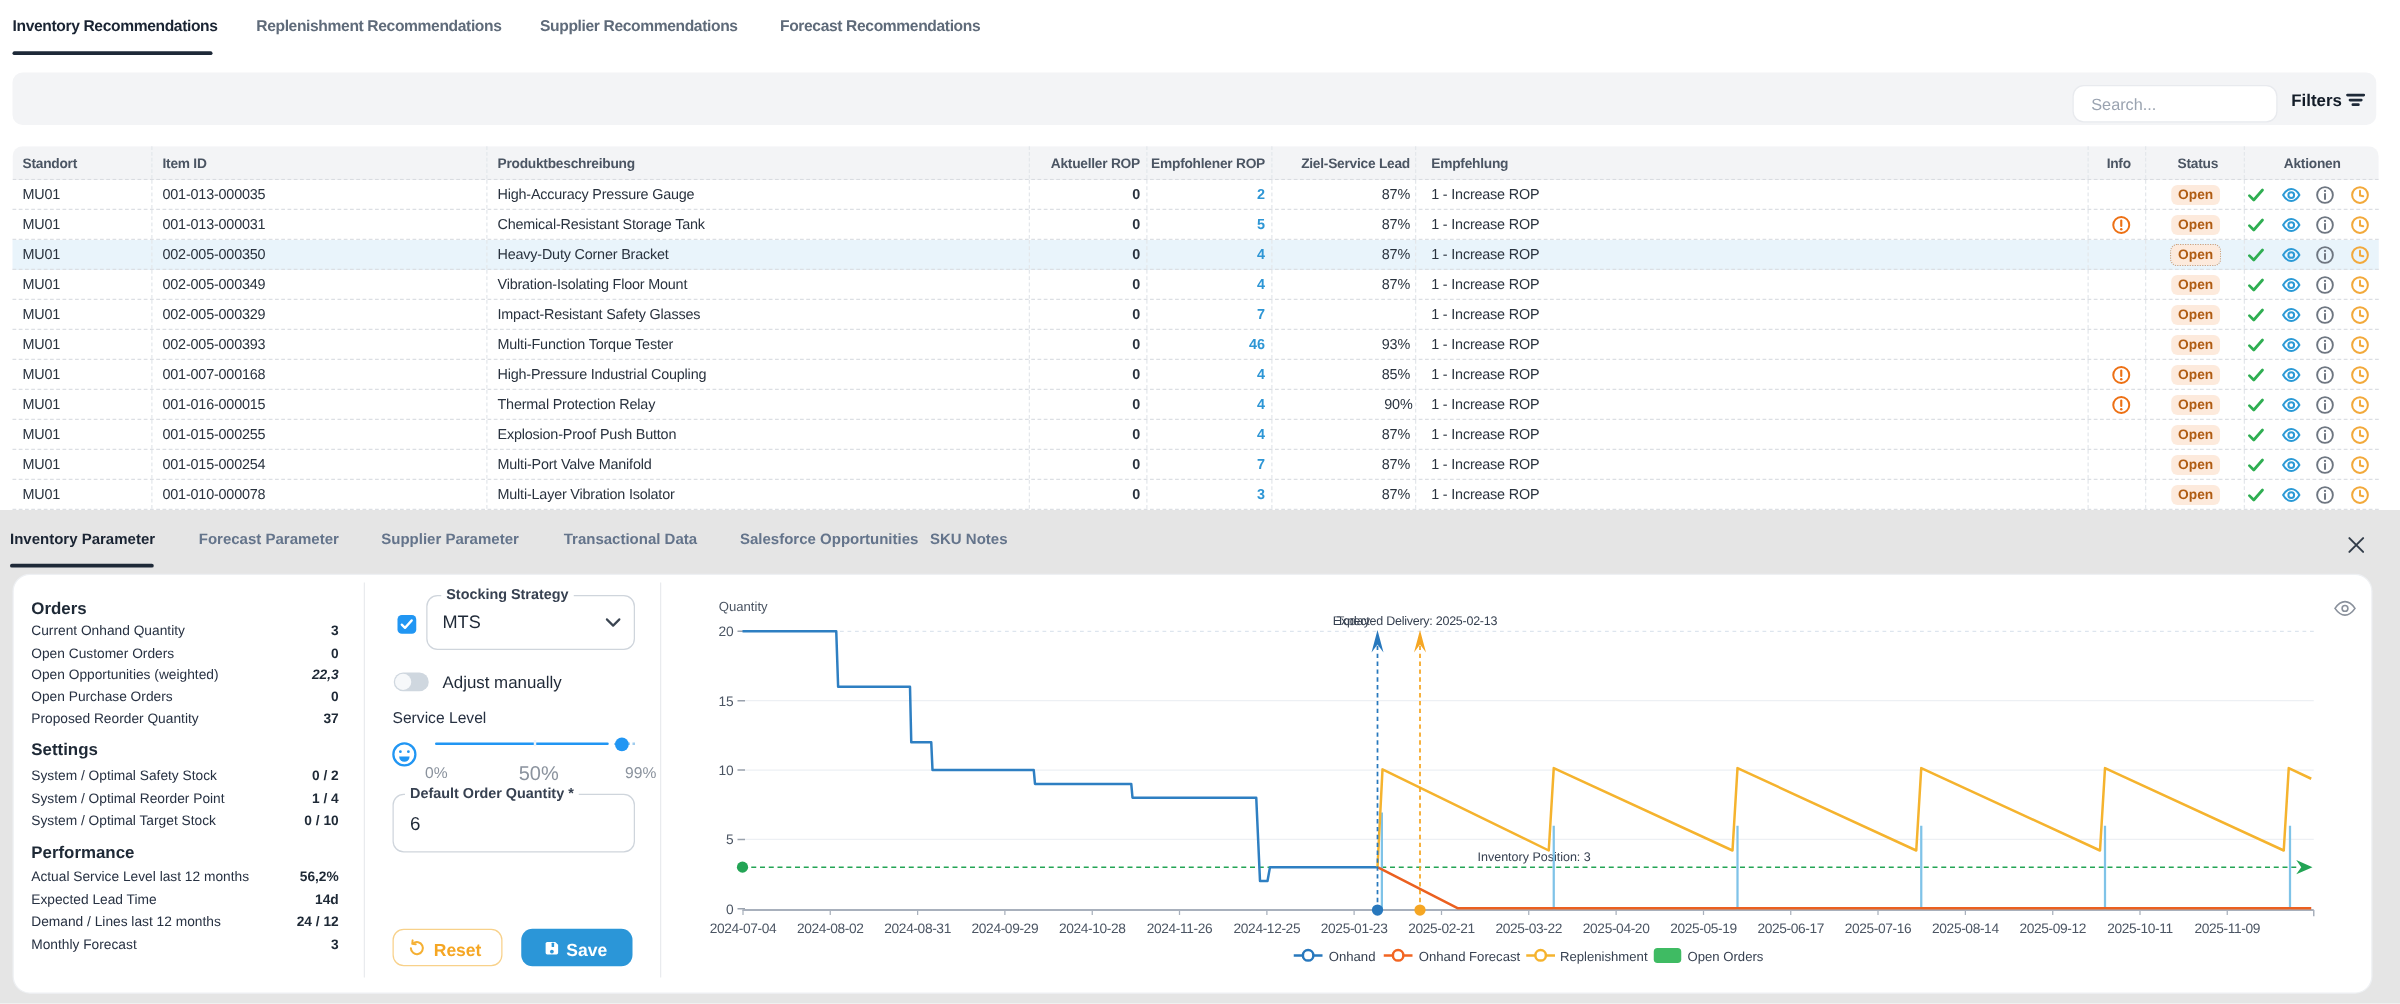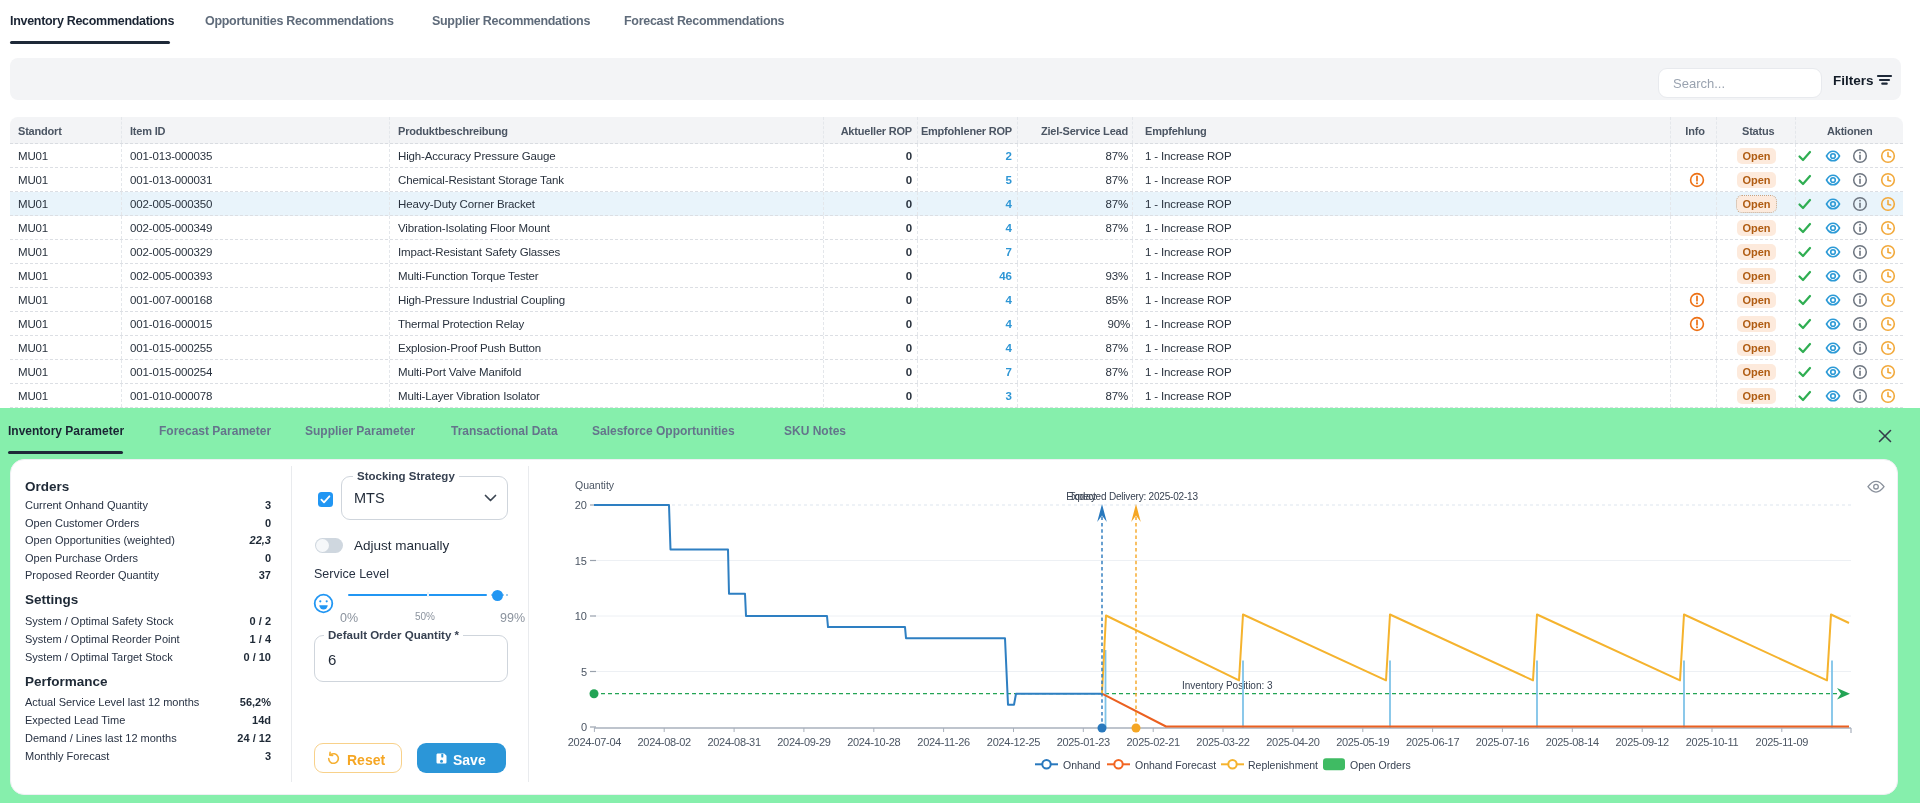--- a/index.html
+++ b/index.html
@@ -24,36 +24,36 @@
 .row.hl { background:#e9f4fb; }
 .td { position:absolute; top:6px; font-size:11.5px; letter-spacing:-0.15px; color:#29323e; white-space:nowrap; }
 .td.b { font-weight:700; }
 .td.blue { color:#2e96d5; font-weight:700; letter-spacing:0; }
 .ralign { text-align:right; }
 .csep { position:absolute; top:0; bottom:0; width:0; border-left:1px dashed #e4e7eb; }
 .row.hl .pill { outline:1px dotted #cfa07a; }
 .pill { position:absolute; left:1727px; top:4px; width:39px; height:16px; background:#fdeadc; border-radius:5px; color:#b05c12; font-size:11px; font-weight:700; text-align:center; line-height:16px; }
 .ic { position:absolute; top:4px; }
 
-#bot { position:absolute; left:0; top:408px; width:1920px; height:395px; background:#86efac; }
+#bot { position:absolute; left:0; top:408px; width:1920px; height:395px; background:#e5e5e5; }
 #card { position:absolute; left:10px; top:51px; width:1888px; height:336px; background:#fff; border-radius:14px; border:1px solid #eef0f3; }
 .btab { position:absolute; top:16px; font-size:12px; font-weight:600; color:#64748b; white-space:nowrap; }
 .btab.act { color:#1a2433; }
 .buline { position:absolute; top:43px; height:2.5px; background:#1e2938; border-radius:2px; }
 .vdiv { position:absolute; top:6px; width:1px; height:316px; background:#e9ebee; }
 
 .shead { position:absolute; font-size:13.5px; font-weight:700; color:#1e2936; }
 .slab { position:absolute; font-size:11px; color:#273142; white-space:nowrap; }
 .sval { position:absolute; font-size:11px; font-weight:700; color:#1e2936; text-align:right; width:80px; }
 </style>
 </head>
 <body>
 <div id="page">
   <div class="ttab act" style="left:10px;">Inventory Recommendations</div>
-  <div class="ttab" style="left:205px;">Opportunities Recommendations</div>
+  <div class="ttab" style="left:205px;">Replenishment Recommendations</div>
   <div class="ttab" style="left:432px;">Supplier Recommendations</div>
   <div class="ttab" style="left:624px;">Forecast Recommendations</div>
   <div class="tuline" style="left:10px; width:160px;"></div>
   <div id="sbar"></div>
   <div id="sinput">
       <span>Search...</span>
     </div>
   <div id="filters">Filters</div>
   <svg class="abs" style="left:1876px;top:70px;" width="17" height="18" viewBox="0 0 17 18">
     <path d="M2 6h13M4 10h9M6.3 13.7h4.4" stroke="#1e2938" stroke-width="2.2" stroke-linecap="round"></path>
@@ -480,21 +480,21 @@
           <path d="M8 4.6V8.3L10.6 9" stroke="#f2a93b" stroke-width="1.6" fill="none" stroke-linecap="round"></path>
         </svg>
 </div>
 </div>
 <div id="bot">
 <div class="btab act" style="left:8px;">Inventory Parameter</div>
 <div class="btab" style="left:159px;">Forecast Parameter</div>
 <div class="btab" style="left:305px;">Supplier Parameter</div>
 <div class="btab" style="left:451px;">Transactional Data</div>
 <div class="btab" style="left:592px;">Salesforce Opportunities</div>
-<div class="btab" style="left:784px;">SKU Notes</div>
+<div class="btab" style="left:744px;">SKU Notes</div>
 <div class="buline" style="left:8px;width:115px;"></div>
 <svg class="abs" style="left:1877px;top:20px;" width="16" height="16" viewBox="0 0 16 16">
         <path d="M2.5 2.5L13.5 13.5M13.5 2.5L2.5 13.5" stroke="#333d4a" stroke-width="1.6" stroke-linecap="round"></path>
       </svg>
 <div id="card">
 <div class="vdiv" style="left:280px;"></div>
 <div class="vdiv" style="left:517px;"></div>
 <div class="shead" style="left:14px;top:19px;">Orders</div>
 <div class="slab" style="left:14px;top:39px;">Current Onhand Quantity</div>
 <div class="sval" style="left:180px;top:39px;">3</div>
@@ -540,21 +540,21 @@
           <circle cx="10.5" cy="10.5" r="8.8" fill="none" stroke="#2196f3" stroke-width="1.8"></circle>
           <circle cx="7.3" cy="8.3" r="1.1" fill="#2196f3"></circle>
           <circle cx="13.7" cy="8.3" r="1.1" fill="#2196f3"></circle>
           <path d="M6.3 12.2h8.4a4.2 4.2 0 0 1-8.4 0Z" fill="#2196f3"></path>
         </svg>
 <div class="abs" style="left:337px;top:133.5px;width:139px;height:2.5px;background:#2196f3;border-radius:2px;"></div>
 <div class="abs" style="left:480px;top:133.5px;width:17px;height:0;border-top:2.6px dotted #9fccee;"></div>
 <div class="abs" style="left:416px;top:132px;width:2px;height:5px;background:#eef4fa;"></div>
 <div class="abs" style="left:481px;top:129.5px;width:11px;height:11px;background:#2196f3;border-radius:6px;"></div>
 <div class="abs" style="left:329px;top:151px;font-size:12.5px;color:#8b939e;">0%</div>
-<div class="abs" style="left:404px;top:151px;font-size:10px;color:#8b939e;">50%</div>
+<div class="abs" style="left:404px;top:151px;font-size:16px;color:#8b939e;">50%</div>
 <div class="abs" style="left:489px;top:151px;font-size:12.5px;color:#8b939e;">99%</div>
 <div class="abs" style="left:303px;top:175px;width:194px;height:47px;border:1px solid #cfd5dc;border-radius:9px;"></div>
 <div class="abs" style="left:313px;top:169px;background:#fff;padding:0 4px;font-size:11.5px;font-weight:600;color:#374151;">Default Order Quantity *</div>
 <div class="abs" style="left:317px;top:191px;font-size:15px;color:#1f2937;">6</div>
 <div class="abs" style="left:303px;top:283px;width:88px;height:30px;border:1.3px solid #f8d18a;border-radius:9px;"></div>
 <svg class="abs" style="left:315px;top:291px;" width="15" height="15" viewBox="0 0 15 15">
           <g transform="scale(-1,1) translate(-15,0)">
             <path d="M12.3 7.5a4.8 4.8 0 1 1-1.8-3.75" fill="none" stroke="#f5b033" stroke-width="1.6" stroke-linecap="round"></path>
             <path d="M10.9 1.3l.3 2.8-2.8.3" fill="none" stroke="#f5b033" stroke-width="1.6" stroke-linecap="round" stroke-linejoin="round"></path>
           </g>

